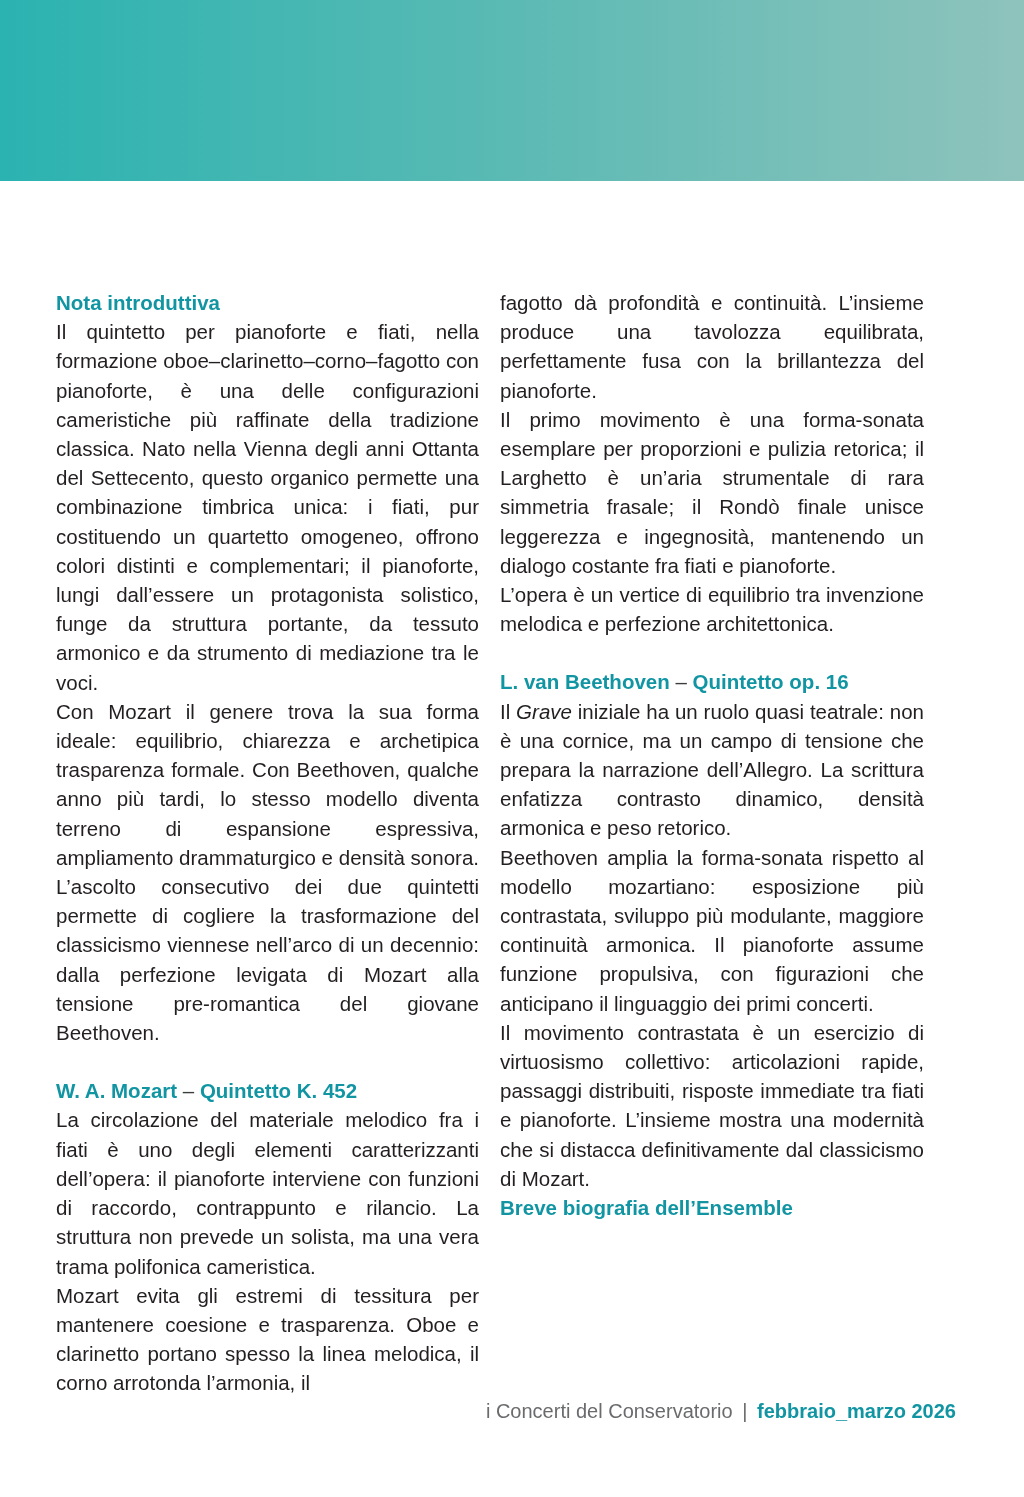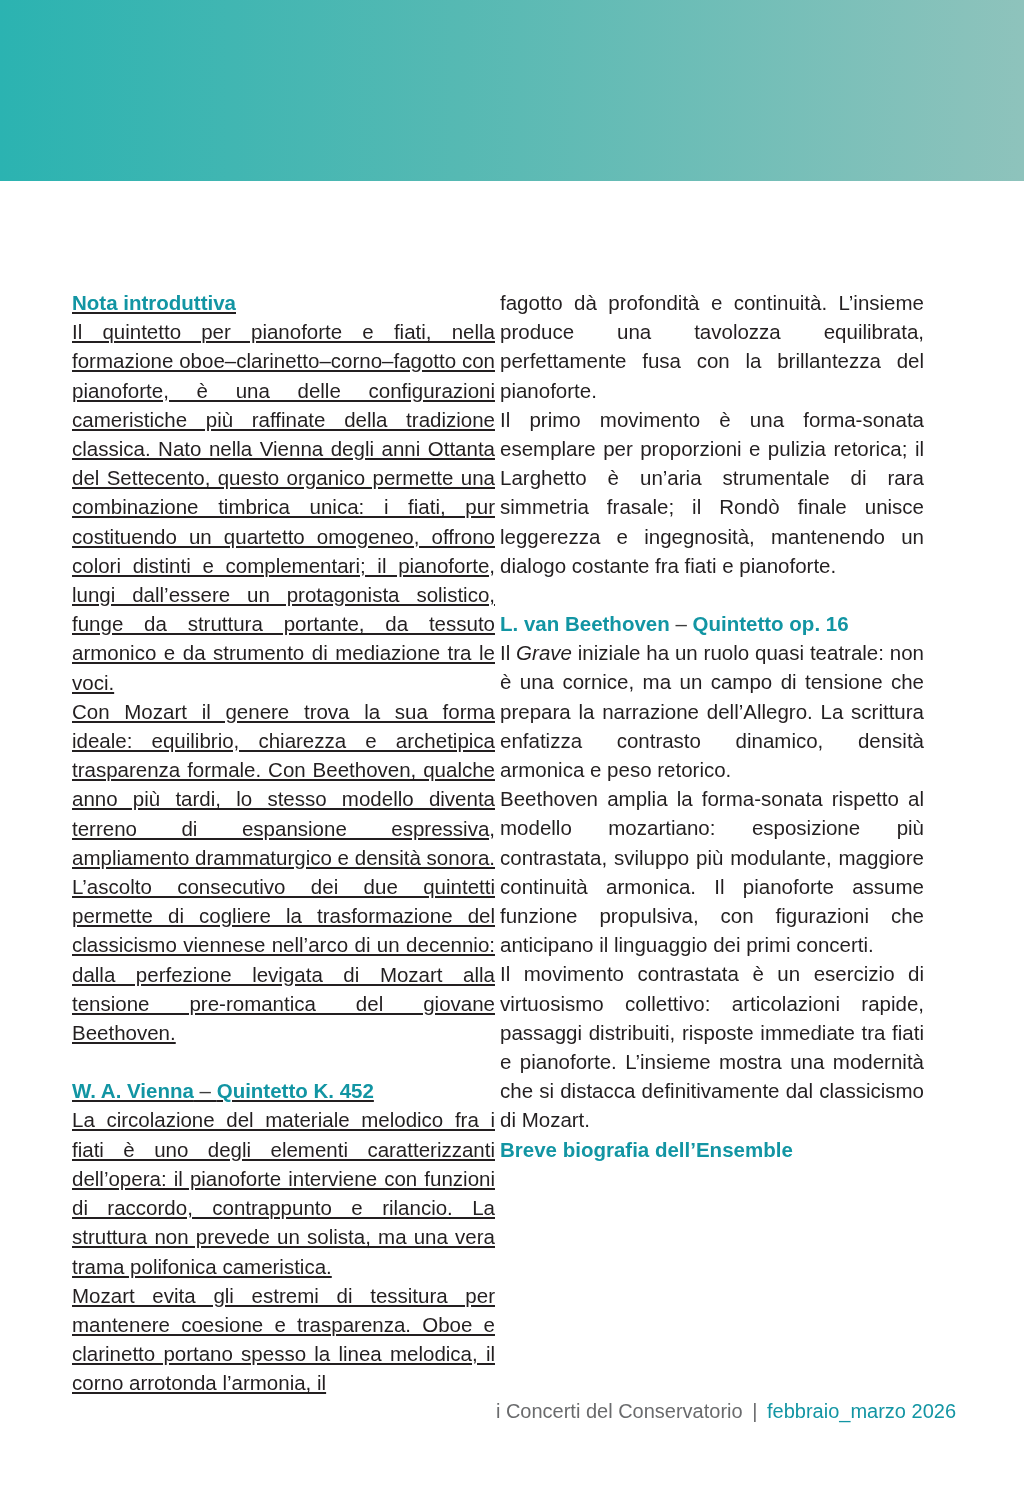--- a/index.html
+++ b/index.html
@@ -14,57 +14,58 @@
   .header-band {
     position: absolute; top: 0; left: 0; width: 1024px; height: 181px;
     background: linear-gradient(90deg, #2bb3b1 0%, #56b9b3 45%, #8ec3bc 100%);
   }
   .text-column {
     position: absolute; top: 288px;
     font-size: 20.5px; line-height: 29.2px;
     text-align: justify;
     hyphens: auto; -webkit-hyphens: auto;
   }
-  .col-left  { left: 72px;  width: 423px; text-decoration: underline; }
+  .col-left  { left: 56px;  width: 423px; }
   .col-right { left: 500px; width: 424px; }
   .text-column p, .text-column h2 { margin: 0; padding: 0; }
   h2.block-heading {
     font-size: 20.5px; line-height: 29.2px;
     font-weight: 700; color: var(--accent);
     margin-top: 29px;
   }
   h2.block-heading.tight { margin-top: 0; }
   .text-column > :first-child { margin-top: 0; }
   .accent { color: var(--accent); font-weight: 700; }
   .dark { color: #3c3c3c; font-weight: 400; }
   .italic { font-style: italic; }
   .page-footer {
     position: absolute; top: 1398px; left: 0; right: 68px;
     text-align: right; font-size: 20px; line-height: 26px;
     color: var(--footer-ink);
   }
-  .footer-issue { color: var(--accent); font-weight: 400; }
+  .footer-issue { color: var(--accent); font-weight: 700; }
   .footer-sep { font-weight: 300; padding: 0 4px; }
 </style>
 </head>
 <body style="--accent: #1295a3;">
 
 <div class="header-band"></div>
 
 <div class="text-column col-left">
     <h2 class="block-heading"><span class="accent">Nota introduttiva</span></h2>
     <p class="block-paragraph"><span>Il quintetto per pianoforte e fiati, nella formazione oboe–clarinetto–corno–fagotto con pianoforte, è una delle configurazioni cameristiche più raffinate della tradizione classica. Nato nella Vienna degli anni Ottanta del Settecento, questo organico permette una combinazione timbrica unica: i fiati, pur costituendo un quartetto omogeneo, offrono colori distinti e complementari; il pianoforte, lungi dall’essere un protagonista solistico, funge da struttura portante, da tessuto armonico e da strumento di mediazione tra le voci.</span></p>
     <p class="block-paragraph"><span>Con Mozart il genere trova la sua forma ideale: equilibrio, chiarezza e archetipica trasparenza formale. Con Beethoven, qualche anno più tardi, lo stesso modello diventa terreno di espansione espressiva, ampliamento drammaturgico e densità sonora. L’ascolto consecutivo dei due quintetti permette di cogliere la trasformazione del classicismo viennese nell’arco di un decennio: dalla perfezione levigata di Mozart alla tensione pre-romantica del giovane Beethoven.</span></p>
-    <h2 class="block-heading"><span class="accent">W. A. Vienna</span><span class="dark"> – </span><span class="accent">Quintetto K. 452</span></h2>
+    <h2 class="block-heading"><span class="accent">W. A. Mozart</span><span class="dark"> – </span><span class="accent">Quintetto K. 452</span></h2>
     <p class="block-paragraph"><span>La circolazione del materiale melodico fra i fiati è uno degli elementi caratterizzanti dell’opera: il pianoforte interviene con funzioni di raccordo, contrappunto e rilancio. La struttura non prevede un solista, ma una vera trama polifonica cameristica.</span></p>
     <p class="block-paragraph"><span>Mozart evita gli estremi di tessitura per mantenere coesione e trasparenza. Oboe e clarinetto portano spesso la linea melodica, il corno arrotonda l’armonia, il</span></p>
   </div>
 <div class="text-column col-right">
     <p class="block-paragraph"><span>fagotto dà profondità e continuità. L’insieme produce una tavolozza equilibrata, perfettamente fusa con la brillantezza del pianoforte.</span></p>
     <p class="block-paragraph"><span>Il primo movimento è una forma-sonata esemplare per proporzioni e pulizia retorica; il Larghetto è un’aria strumentale di rara simmetria frasale; il Rondò finale unisce leggerezza e ingegnosità, mantenendo un dialogo costante fra fiati e pianoforte.</span></p>
+    <p class="block-paragraph"><span>L’opera è un vertice di equilibrio tra invenzione melodica e perfezione architettonica.</span></p>
     <h2 class="block-heading"><span class="accent">L. van Beethoven</span><span class="dark"> – </span><span class="accent">Quintetto op. 16</span></h2>
     <p class="block-paragraph"><span>Il </span><span class="italic">Grave</span><span> iniziale ha un ruolo quasi teatrale: non è una cornice, ma un campo di tensione che prepara la narrazione dell’Allegro. La scrittura enfatizza contrasto dinamico, densità armonica e peso retorico.</span></p>
     <p class="block-paragraph"><span>Beethoven amplia la forma-sonata rispetto al modello mozartiano: esposizione più contrastata, sviluppo più modulante, maggiore continuità armonica. Il pianoforte assume funzione propulsiva, con figurazioni che anticipano il linguaggio dei primi concerti.</span></p>
     <p class="block-paragraph"><span>Il movimento contrastata è un esercizio di virtuosismo collettivo: articolazioni rapide, passaggi distribuiti, risposte immediate tra fiati e pianoforte. L’insieme mostra una modernità che si distacca definitivamente dal classicismo di Mozart.</span></p>
     <h2 class="block-heading tight"><span class="accent">Breve biografia dell’Ensemble</span></h2>
   </div>
 
 <div class="page-footer">
   <span>i Concerti del Conservatorio</span>
   <span class="footer-sep">|</span>

